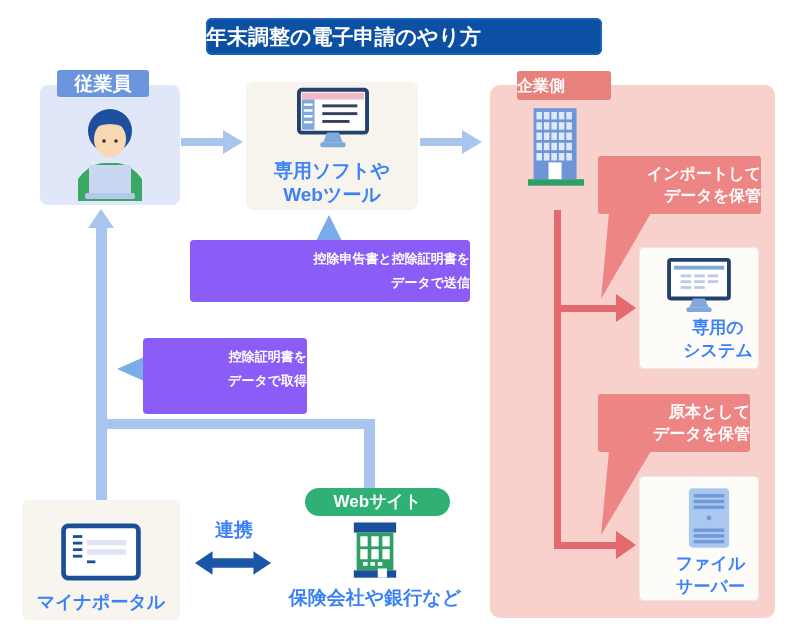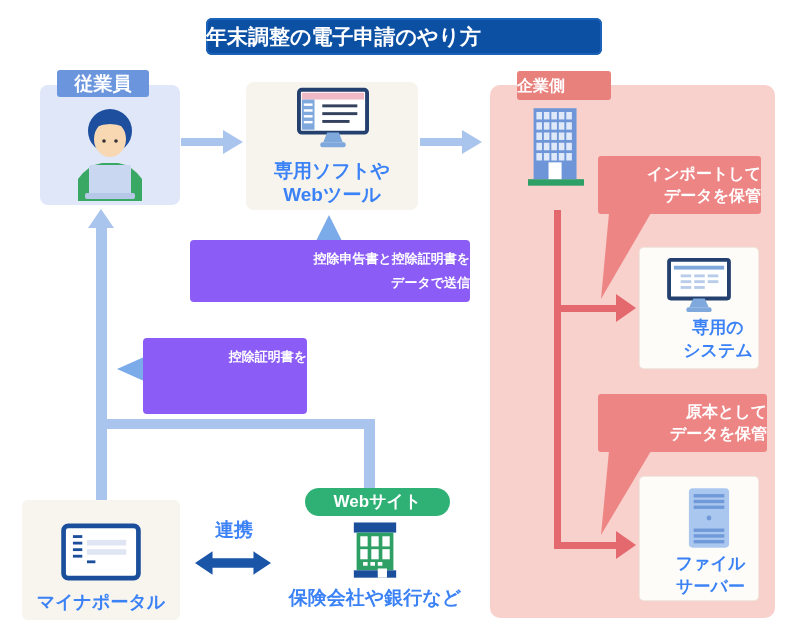--- a/index.html
+++ b/index.html
@@ -36,21 +36,21 @@
   .red-vline{left:554px;top:210px;width:7px;height:338px;}
   .red-branch1{left:554px;top:305px;width:64px;height:7px;}
   .red-branch2{left:554px;top:542px;width:64px;height:7px;}
   .red-head{width:0;height:0;border-top:14px solid transparent;border-bottom:14px solid transparent;
     border-left:20px solid #e4696e;}
   .red-head1{left:616px;top:294px;}
   .red-head2{left:616px;top:531px;}
   .red-callout{background:#ee8585;border-radius:3px;color:#fff;font-size:16px;font-weight:bold;
     line-height:22px;text-align:right;padding-top:7px;box-sizing:border-box;}
   .callout-import{left:598px;top:156px;width:163px;height:58px;}
-  .callout-original{left:598px;top:394px;width:169px;height:58px;}
+  .callout-original{left:598px;top:394px;width:152px;height:58px;}
   
   .blue-callout{background:#8b5cf6;border-radius:4px;color:#fff;font-size:13px;font-weight:bold;
     line-height:24px;text-align:right;padding-top:7px;box-sizing:border-box;}
   .callout-send{left:190px;top:240px;width:280px;height:62px;}
   .callout-get{left:143px;top:338px;width:164px;height:76px;}
   .tail-up{left:316px;top:215px;width:0;height:0;border-left:13px solid transparent;
     border-right:13px solid transparent;border-bottom:26px solid #7cabe9;}
   .tail-left{left:117px;top:357px;width:0;height:0;border-top:12px solid transparent;
     border-bottom:12px solid transparent;border-right:27px solid #7cabe9;}
   
@@ -211,20 +211,21 @@
 
   <div class="abs tail-up"></div>
   <div class="abs blue-callout callout-send">
     <div>控除申告書と控除証明書を</div>
     <div>データで送信</div>
   </div>
 
   <div class="abs tail-left"></div>
   <div class="abs blue-callout callout-get">
     <div>控除証明書を</div>
+    <div>データで取得</div>
   </div>
 
   <div class="abs blue-vhead"></div>
   <div class="abs lblue blue-vline"></div>
   <div class="abs lblue blue-hline"></div>
   <div class="abs lblue blue-vline2"></div>
 
   <div class="abs myna-box"></div>
   <svg class="abs" style="left:59px;top:523px" width="84" height="58" viewBox="0 0 86 62">
     <rect x="3" y="3" width="80" height="56" rx="5" fill="#ffffff" stroke="#1b4f9c" stroke-width="5"></rect>

